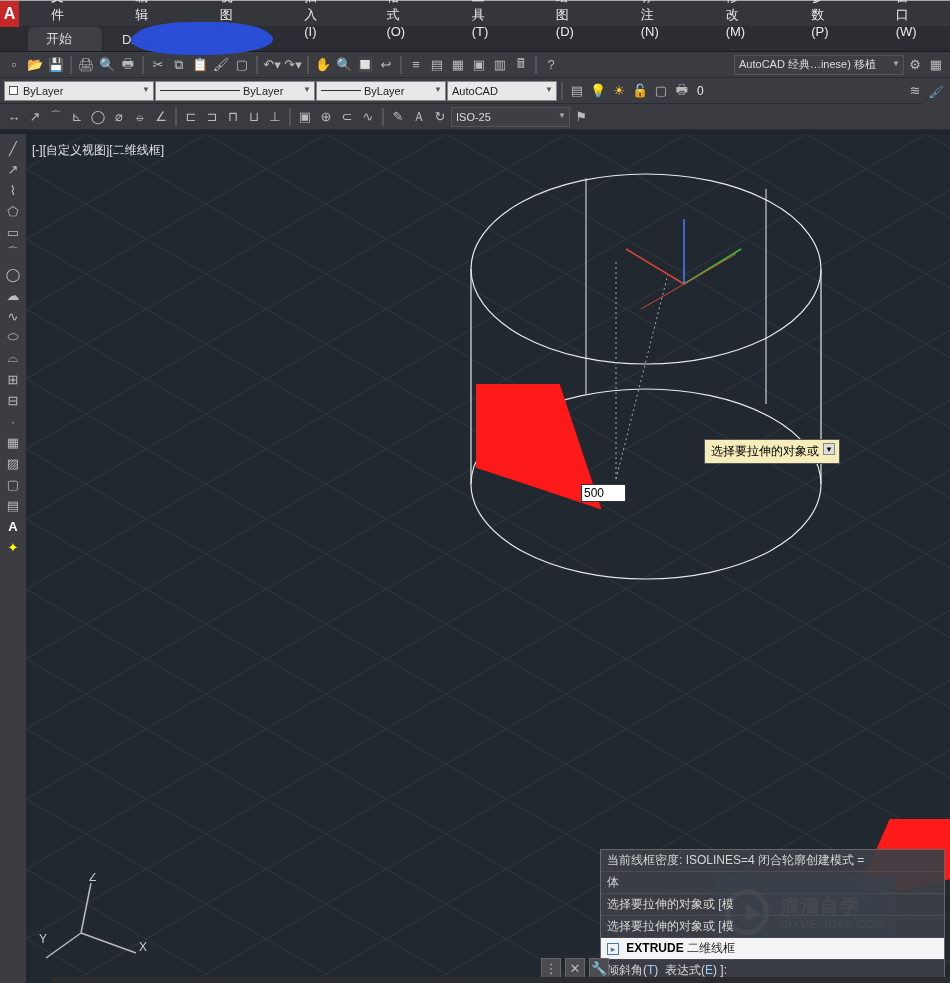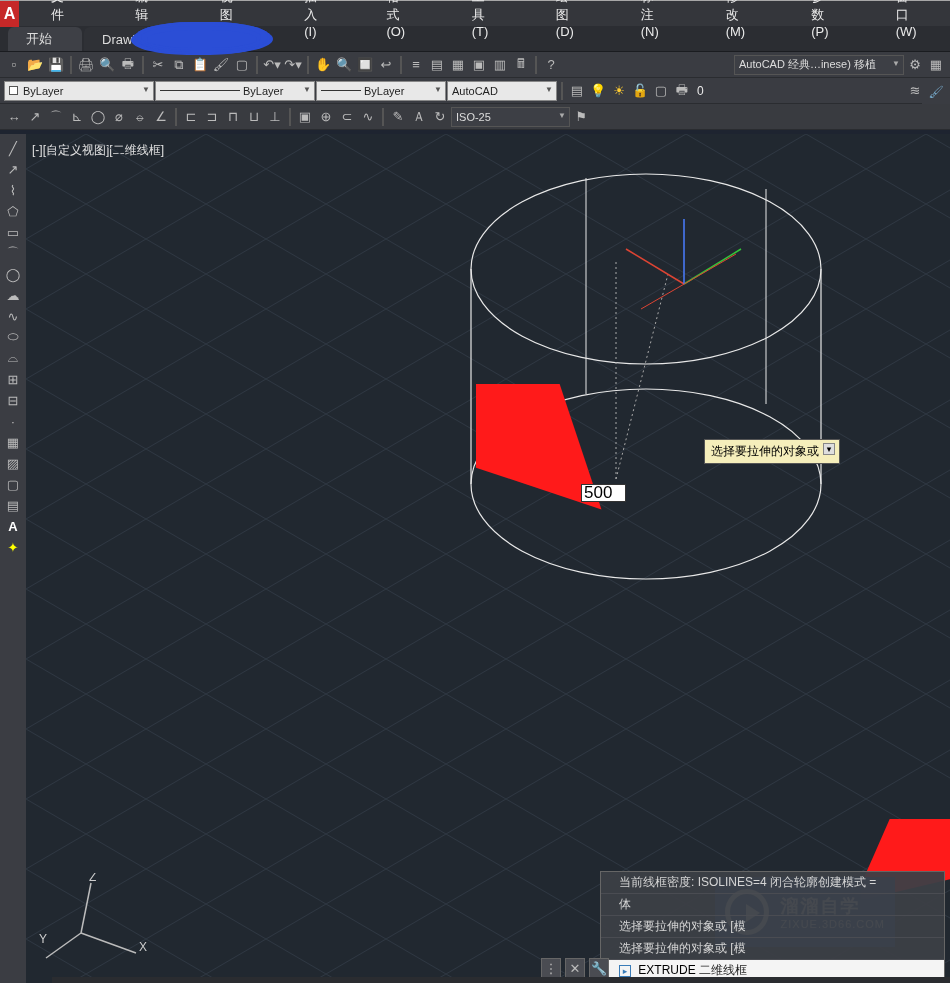--- a/index.html
+++ b/index.html
@@ -37,21 +37,21 @@
     cursor: pointer;
     font-size: 13px;
   }
 
   
   .tab-bar {
     height: 26px;
     background: #2b2d32;
     display:flex;
     align-items:flex-end;
-    padding-left: 8px;
+    padding-left: 28px;
     border-bottom: 1px solid #1a1c20;
   }
   .doc-tab {
     padding: 5px 30px 5px 18px;
     background: #3e4046;
     color: #ddd;
     border-top-left-radius: 6px;
     border-top-right-radius: 6px;
     margin-right: 2px;
     font-size: 13px;
@@ -170,21 +170,21 @@
     left:60px;top:0;
     width:800px;height:700px;
   }
 
   
   .value-input{
     position:absolute;
     left:555px;top:350px;
     width:45px;height:18px;
     background:#fff;border:1px solid #333;
-    font-size:17px;color:#000;
+    font-size:12px;color:#000;
     padding:1px 2px;
   }
 
   
   .tooltip{
     position:absolute;
     left:678px;top:305px;
     background:#f5eebb;
     border:1px solid #555;
     color:#000;
@@ -206,22 +206,22 @@
   
   .cmd-window{
     position:absolute;
     left:574px;bottom:0;
     width:345px;
     background:rgba(60,63,70,0.95);
     border:1px solid #666;
     font-size:12px;
     color:#d5d5d5;
   }
-  .cmd-line{padding:2px 18px;border-bottom:1px solid #4a4c52;white-space:nowrap;overflow:hidden;}
-  .cmd-line .kw{color:#fff;font-weight:normal;}
+  .cmd-line{padding:2px 6px;border-bottom:1px solid #4a4c52;white-space:nowrap;overflow:hidden;}
+  .cmd-line .kw{color:#fff;font-weight:bold;}
   .cmd-line .opt{color:#9ccfff;}
   .cmd-handles{
     position:absolute;left:-60px;bottom:4px;
     display:flex;gap:4px;
   }
   .cmd-handles .tb-btn{background:#4a4c52;border:1px solid #666;}
 
   
   .brand-mark{
     position:absolute;
@@ -503,16 +503,20 @@
       <span>选择要拉伸的对象或  [模</span>
     </div>
     <div class="cmd-line">
       <span>选择要拉伸的对象或  [模</span>
     </div>
     <div class="cmd-line" style="background:#f4f4f4;color:#222">
       <span style="display:inline-block;width:12px;height:12px;border:1px solid #3a7cb8;color:#3a7cb8;font-size:9px;text-align:center;margin-right:4px">▸</span>
       <span class="kw" style="color:#000">EXTRUDE</span>
       <span>二维线框</span>
     </div>
+    <div class="cmd-line">
+      倾斜角(<span class="opt">T</span>)&nbsp;
+      表达式(<span class="opt">E</span>) ]:
+    </div>
   </div>
 
   <div class="hscroll"></div>
 </div>
 
 </body></html>

